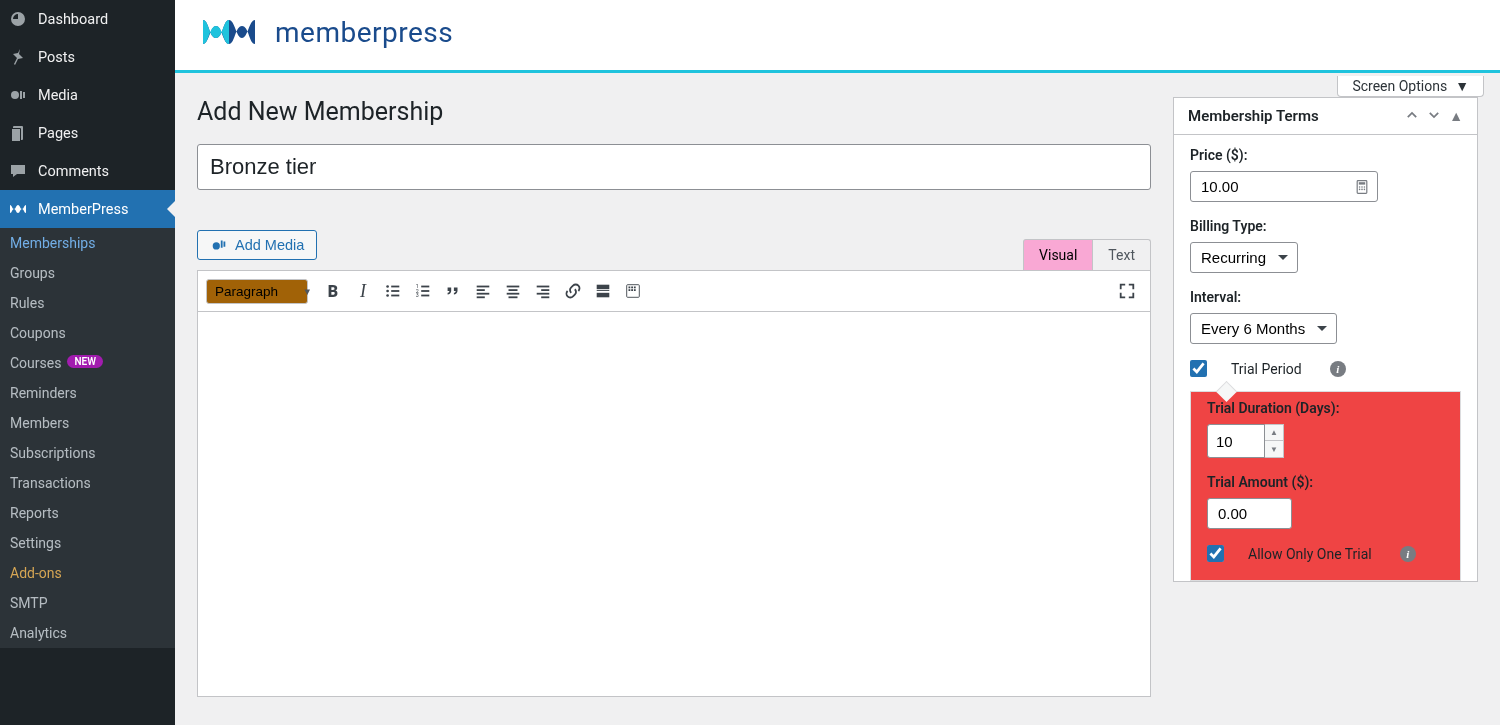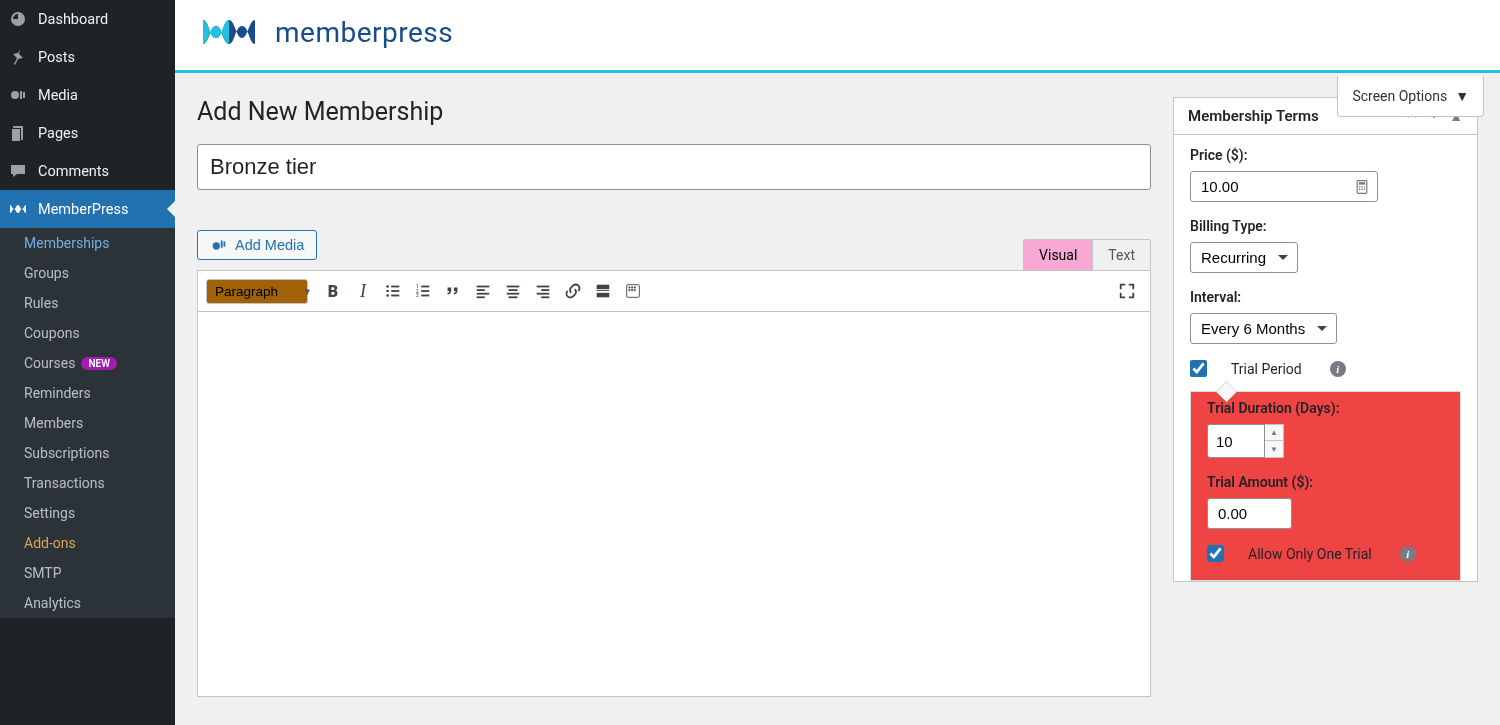--- a/index.html
+++ b/index.html
@@ -7,32 +7,32 @@
 .wrap { display: flex; width: 1500px; height: 725px; }
 
 
 .sidebar { width: 175px; background: #1d2327; color: #f0f0f1; flex-shrink: 0; }
 .s-item { display: flex; align-items: center; padding: 9px 8px; color: #f0f0f1; font-size: 14.5px; cursor: pointer; }
 .s-item.active { background: #2271b1; color: #fff; position: relative; }
 .s-item.active::after { content: ""; position: absolute; right: 0; top: 50%; transform: translateY(-50%); border: 8px solid transparent; border-right-color: #f0f0f1; }
 .s-icon { width: 20px; height: 20px; margin-right: 10px; display: flex; align-items: center; justify-content: center; color: rgba(240,246,252,.6); }
 .s-item.active .s-icon { color: #fff; }
 .submenu { background: #2c3338; }
-.sub-item { display: flex; align-items: center; padding: 7px 24px; color: rgba(240,246,252,.7); font-size: 14px; cursor: pointer; }
+.sub-item { display: flex; align-items: flex-start; padding: 7px 10px; color: rgba(240,246,252,.7); font-size: 14px; cursor: pointer; }
 .sub-item.highlight { color: #72aee6; }
 .sub-item.addon { color: #d6a654; }
 .badge { background: #a21caf; color: #fff; font-size: 10px; font-weight: 600; padding: 1px 7px; border-radius: 9px; margin-left: 6px; }
 
 
 .main { flex: 1; background: #f0f0f1; position: relative; overflow: hidden; }
 .brandbar { background: #fff; padding: 12px 26px 18px; display: flex; align-items: center; border-bottom: 3px solid #1fc3dd; }
 .brand-logo { width: 62px; height: 40px; margin-right: 12px; }
 .brand-text { font-size: 28px; color: #1a4b8c; font-weight: 400; letter-spacing: .5px; }
 
-.screen-opts { position: absolute; right: 16px; top: 76px; background: #fff; border: 1px solid #c3c4c7; padding: 12px 14px; font-size: 14px; color: #2c3338; display: flex; align-items: center; gap: 8px; cursor: pointer; border-radius: 0 0 4px 4px; border-top: none; }
+.screen-opts { position: absolute; right: 16px; top: 76px; background: #fff; border: 1px solid #c3c4c7; padding: 2px 14px; font-size: 14px; color: #2c3338; display: flex; align-items: center; gap: 8px; cursor: pointer; border-radius: 0 0 4px 4px; border-top: none; }
 
 .content { padding: 24px 22px 0 22px; display: flex; gap: 22px; }
 .col-main { flex: 1; }
 .page-title { font-size: 25px; font-weight: 400; color: #1d2327; margin-bottom: 18px; }
 
 .title-input { width: 100%; padding: 9px 12px; font-size: 22px; border: 1px solid #8c8f94; border-radius: 3px; background: #fff; color: #1d2327; }
 
 .editor-wrap { margin-top: 40px; }
 .editor-top { display: flex; align-items: flex-end; justify-content: space-between; }
 .add-media-btn { display: inline-flex; align-items: center; gap: 7px; padding: 5px 12px; font-size: 14.5px; color: #2271b1; background: #f6f7f7; border: 1px solid #2271b1; border-radius: 3px; cursor: pointer; margin-bottom: 10px; }
@@ -162,20 +162,23 @@
       <div class="sub-item">
           <span>Members</span>
         </div>
       <div class="sub-item">
           <span>Subscriptions</span>
         </div>
       <div class="sub-item">
           <span>Transactions</span>
         </div>
       <div class="sub-item">
+          <span>Reports</span>
+        </div>
+      <div class="sub-item">
           <span>Settings</span>
         </div>
       <div class="sub-item addon">
           <span>Add-ons</span>
         </div>
       <div class="sub-item">
           <span>SMTP</span>
         </div>
       <div class="sub-item">
           <span>Analytics</span>

